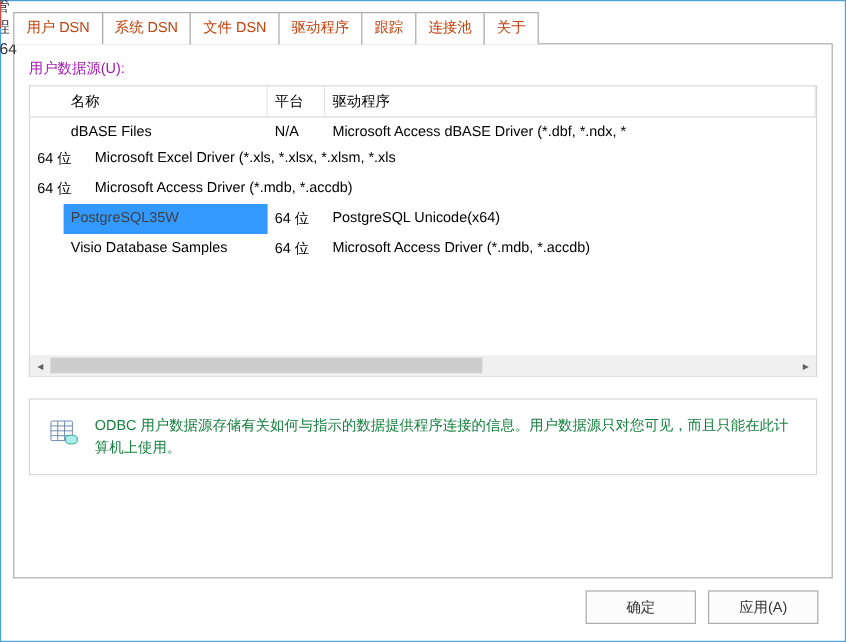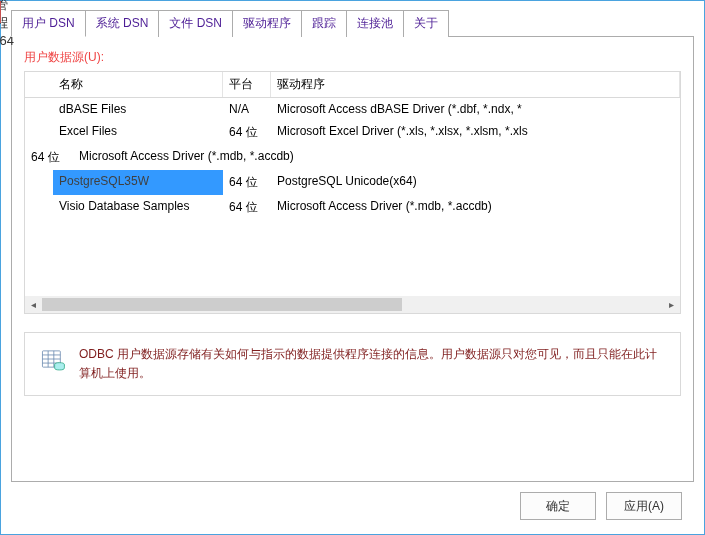--- a/index.html
+++ b/index.html
@@ -3,48 +3,48 @@
 <meta charset="utf-8">
 <style>
 * { box-sizing: border-box; margin: 0; padding: 0; font-family: "Microsoft YaHei", "Segoe UI", Tahoma, sans-serif; }
 body { background: #fff; width: 705px; height: 535px; overflow: hidden; }
 .window { width: 705px; height: 535px; border: 1px solid #4aa3df; background: #fff; display: flex; flex-direction: row; }
 .titlebar { height: 30px; background: #fff; display: flex; align-items: center; border-bottom: 1px solid #dcdcdc; position: relative; }
 .titlebar .title { position: absolute; left: 50%; transform: translateX(-50%); font-size: 13px; color: #333; }
 .titlebar .close { position: absolute; right: 0; top: 0; width: 46px; height: 22px; background: #c75050; color: #fff; display: flex; align-items: center; justify-content: center; font-size: 13px; cursor: pointer; }
 .client { flex: 1; display: flex; flex-direction: column; padding: 8px 10px 10px 10px; }
 .tabstrip { display: flex; position: relative; top: 1px; z-index: 2; }
-.tab { font-size: 12px; padding: 4px 10px; border: 1px solid #acacac; border-bottom: none; background: #fff; margin-right: -1px; cursor: pointer; color: #4c1d95; }
+.tab { font-size: 12px; padding: 4px 10px; border: 1px solid #acacac; border-bottom: none; background: #fff; margin-right: -1px; cursor: pointer; color: #c2410c; }
 .tab.active { background: #fff; position: relative; z-index: 3; border-bottom: 1px solid #fff; }
 .tab:not(.active) { background: #fff; }
 .tabpage { border: 1px solid #acacac; background: #fff; flex: 1; padding: 12px 12px 12px 12px; display: flex; flex-direction: column; }
-.label { font-size: 12px; color: #ef4444; margin-bottom: 5px; }
+.label { font-size: 12px; color: #a21caf; margin-bottom: 5px; }
 .row1 { display: flex; gap: 10px; }
 .listwrap { border: none; flex: 1; }
 .listhead { display: flex; font-size: 12px; background: #fff; border: 1px solid #d9d9d9; }
 .listhead .col { padding: 4px 6px; border-right: 1px solid #e4e4e4; }
 .listbody { border: 1px solid #d9d9d9; border-top: none; height: 216px; overflow: hidden; position: relative; }
 .listbody .tabledata { width: 100%; }
 .listrow { display: flex; font-size: 12px; }
 .listrow .cell { padding: 4px 6px; white-space: nowrap; overflow: hidden; }
 .c-name { width: 170px; margin-left: 28px; }
 .c-plat { width: 48px; }
 .c-drv { flex: 1; }
 .listrow.selected .cell.c-name { background: #3399ff; color: #404040; }
 .hscroll { position: absolute; bottom: 0; left: 0; right: 0; height: 17px; background: #f0f0f0; display: flex; align-items: center; }
 .hscroll .arrow { width: 17px; height: 17px; display:flex; align-items:center; justify-content:center; font-size:10px; color:#606060; background:#f0f0f0; cursor:pointer; }
 .hscroll .track { flex:1; height:17px; position:relative; }
 .hscroll .thumb { position:absolute; left:0; top:2px; height:13px; width: 360px; background:#cdcdcd; border-radius:0; cursor:pointer; }
 .sidebuttons { width: 136px; display: flex; flex-direction: column; gap: 12px; padding-top: 0; }
 .btn { height: 28px; border: 1px solid #acacac; background: #fcfcfc; font-size: 12px; color: #333; cursor: pointer; }
 .infobox { margin-top: 18px; border: 1px solid #d9d9d9; padding: 12px 14px; display: flex; gap: 12px; align-items: flex-start; }
 .infoicon { width: 28px; height: 28px; flex-shrink: 0; display:flex; align-items:center; justify-content:center; }
-.infotext { font-size: 12px; color: #7f1d1d; line-height: 1.6; }
+.infotext { font-size: 12px; color: #15803d; line-height: 1.6; }
 .buttonbar { display: flex; justify-content: flex-end; gap: 10px; padding: 10px 12px 4px 12px; }
-.buttonbar .btn { width: 76px; }
+.buttonbar .btn { width: 92px; }
 svg.db { width:26px; height:26px; }
 </style>
 </head>
 <body>
 
 <div class="window">
   <div class="titlebar">
     <span class="title">ODBC 数据源管理程序(64 位)</span>
     <div class="close">
       <svg width="10" height="10" viewBox="0 0 10 10">
@@ -72,21 +72,20 @@
             <div class="col c-drv">驱动程序</div>
           </div>
           <div class="listbody">
             <div class="tabledata" id="tablerows">
                 <div class="listrow">
                   <div class="cell c-name">dBASE Files</div>
                   <div class="cell c-plat">N/A</div>
                   <div class="cell c-drv">Microsoft Access dBASE Driver (*.dbf, *.ndx, *</div>
                 </div>
                 <div class="listrow">
-                  <div class="cell c-name">Excel Files</div>
                   <div class="cell c-plat">64 位</div>
                   <div class="cell c-drv">Microsoft Excel Driver (*.xls, *.xlsx, *.xlsm, *.xls</div>
                 </div>
                 <div class="listrow">
                   <div class="cell c-plat">64 位</div>
                   <div class="cell c-drv">Microsoft Access Driver (*.mdb, *.accdb)</div>
                 </div>
                 <div class="listrow selected">
                   <div class="cell c-name">PostgreSQL35W</div>
                   <div class="cell c-plat">64 位</div>

